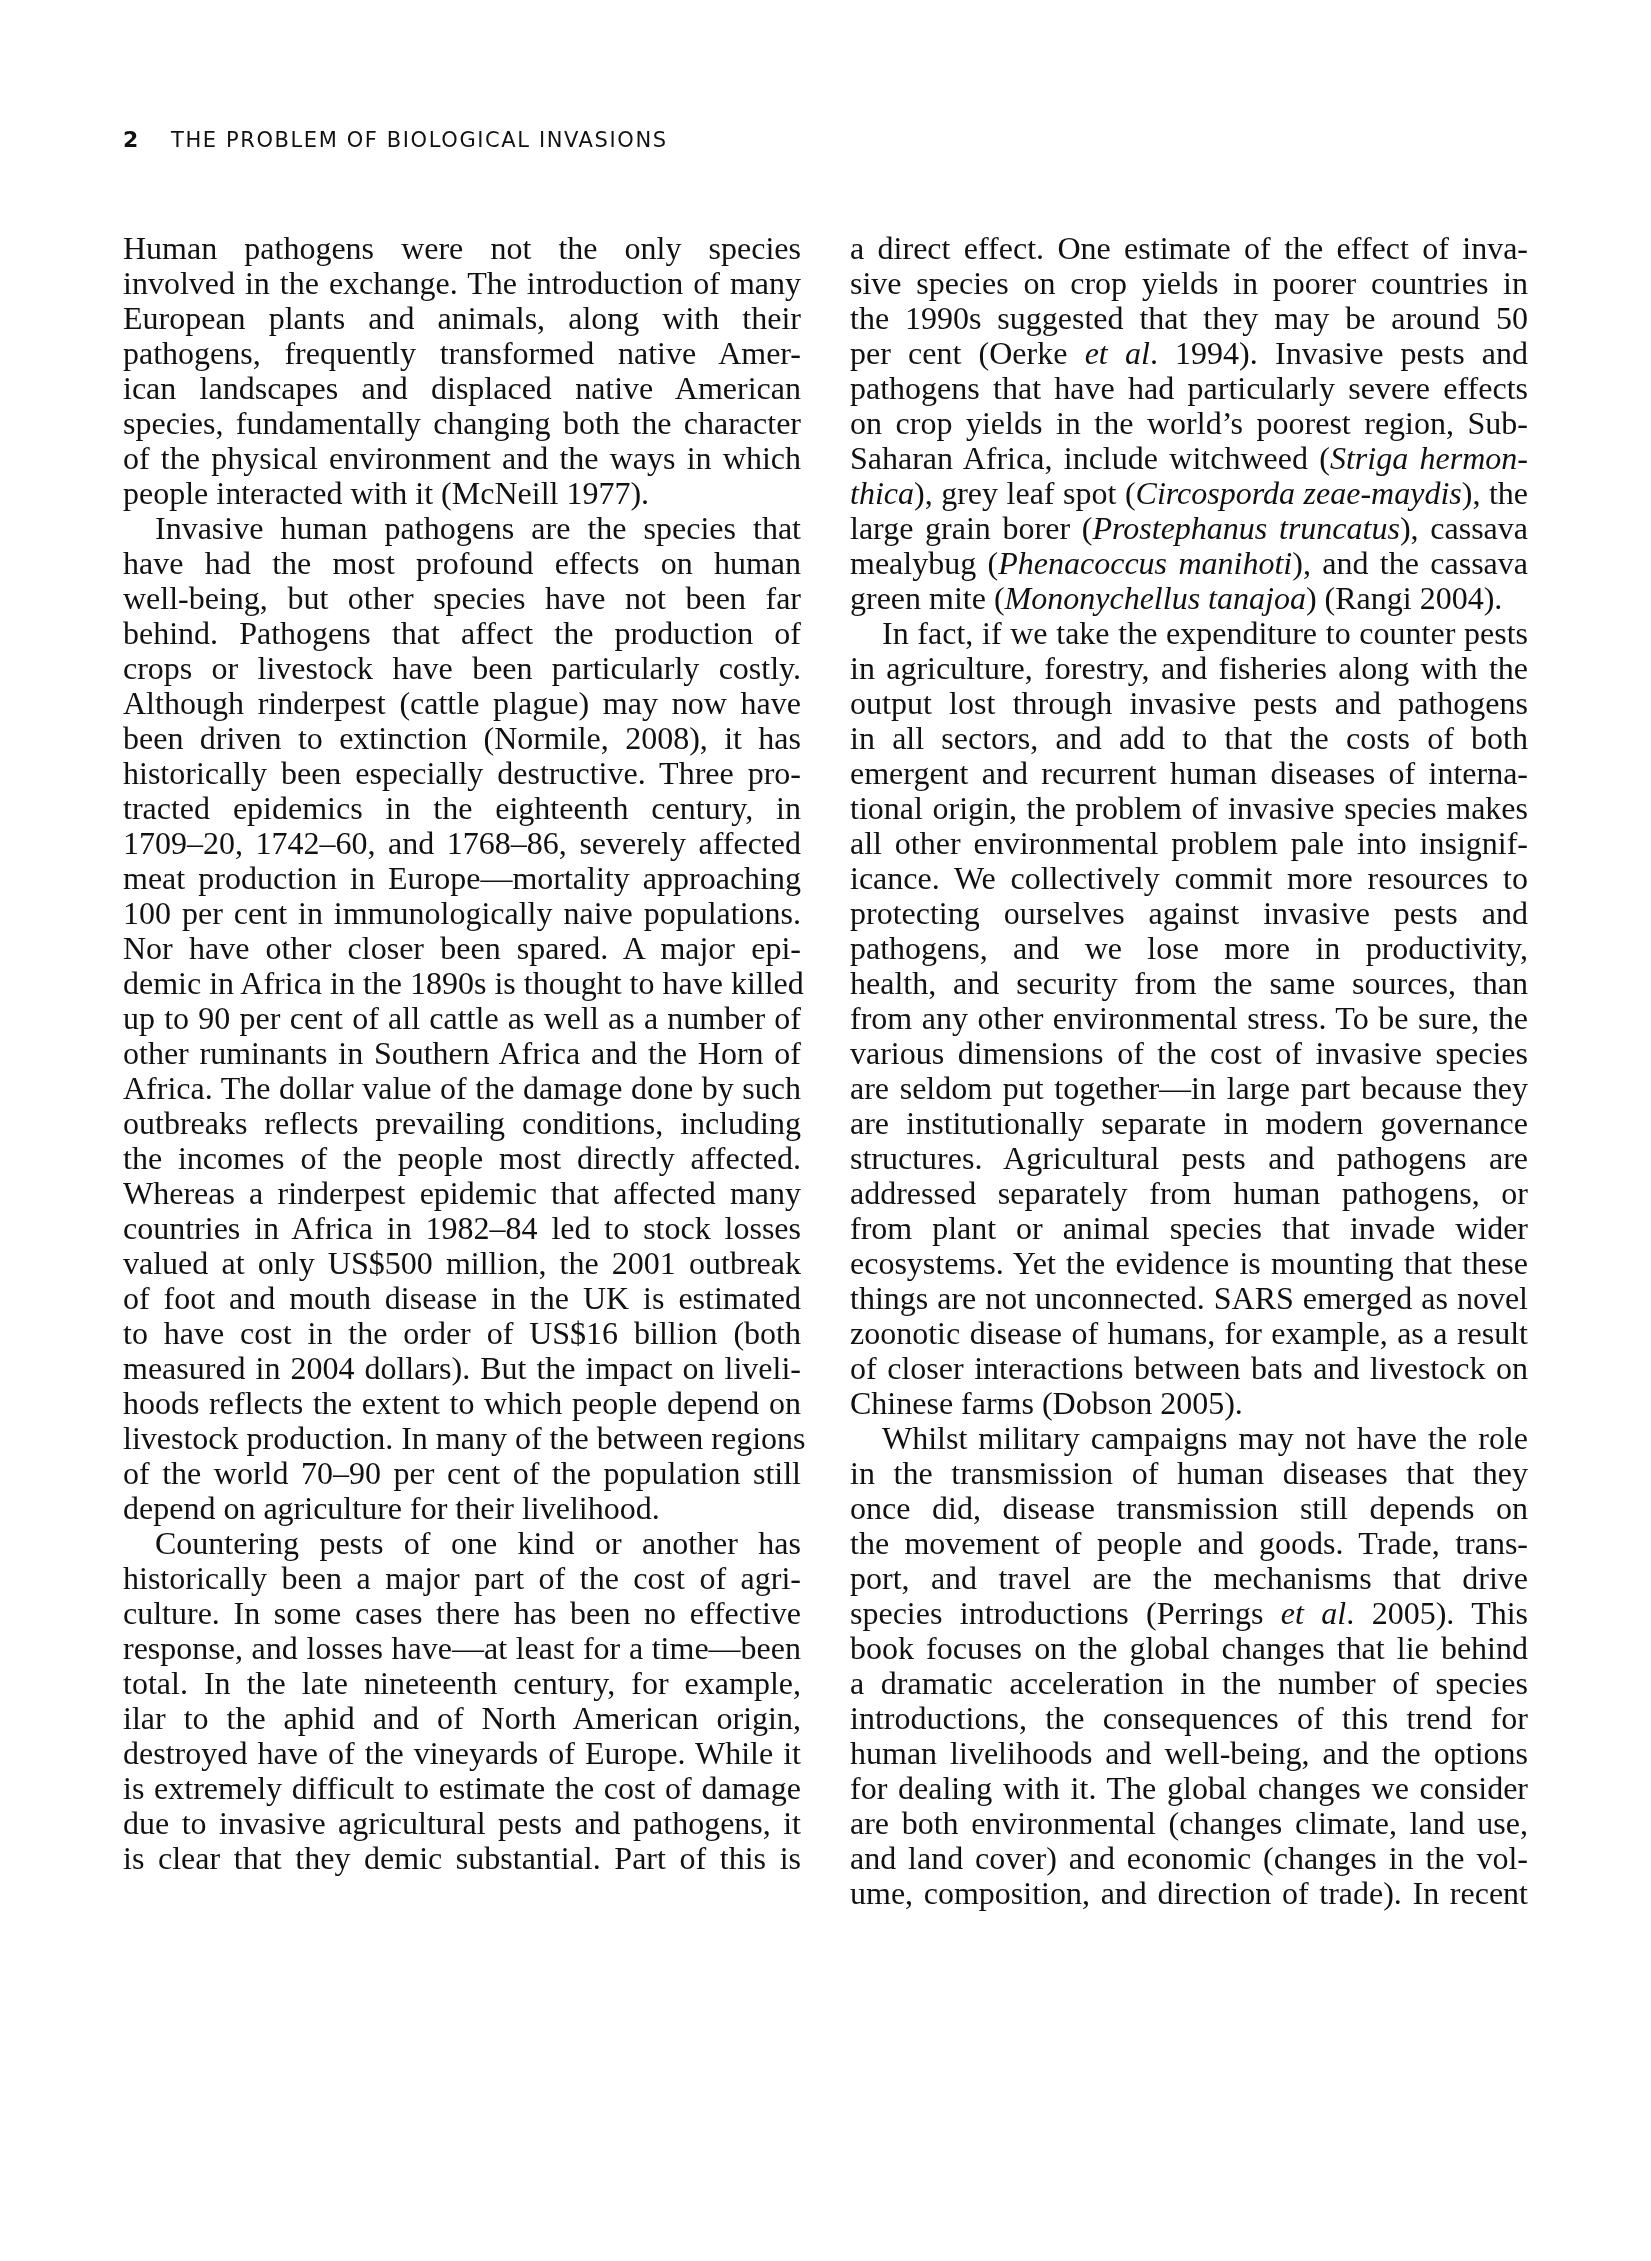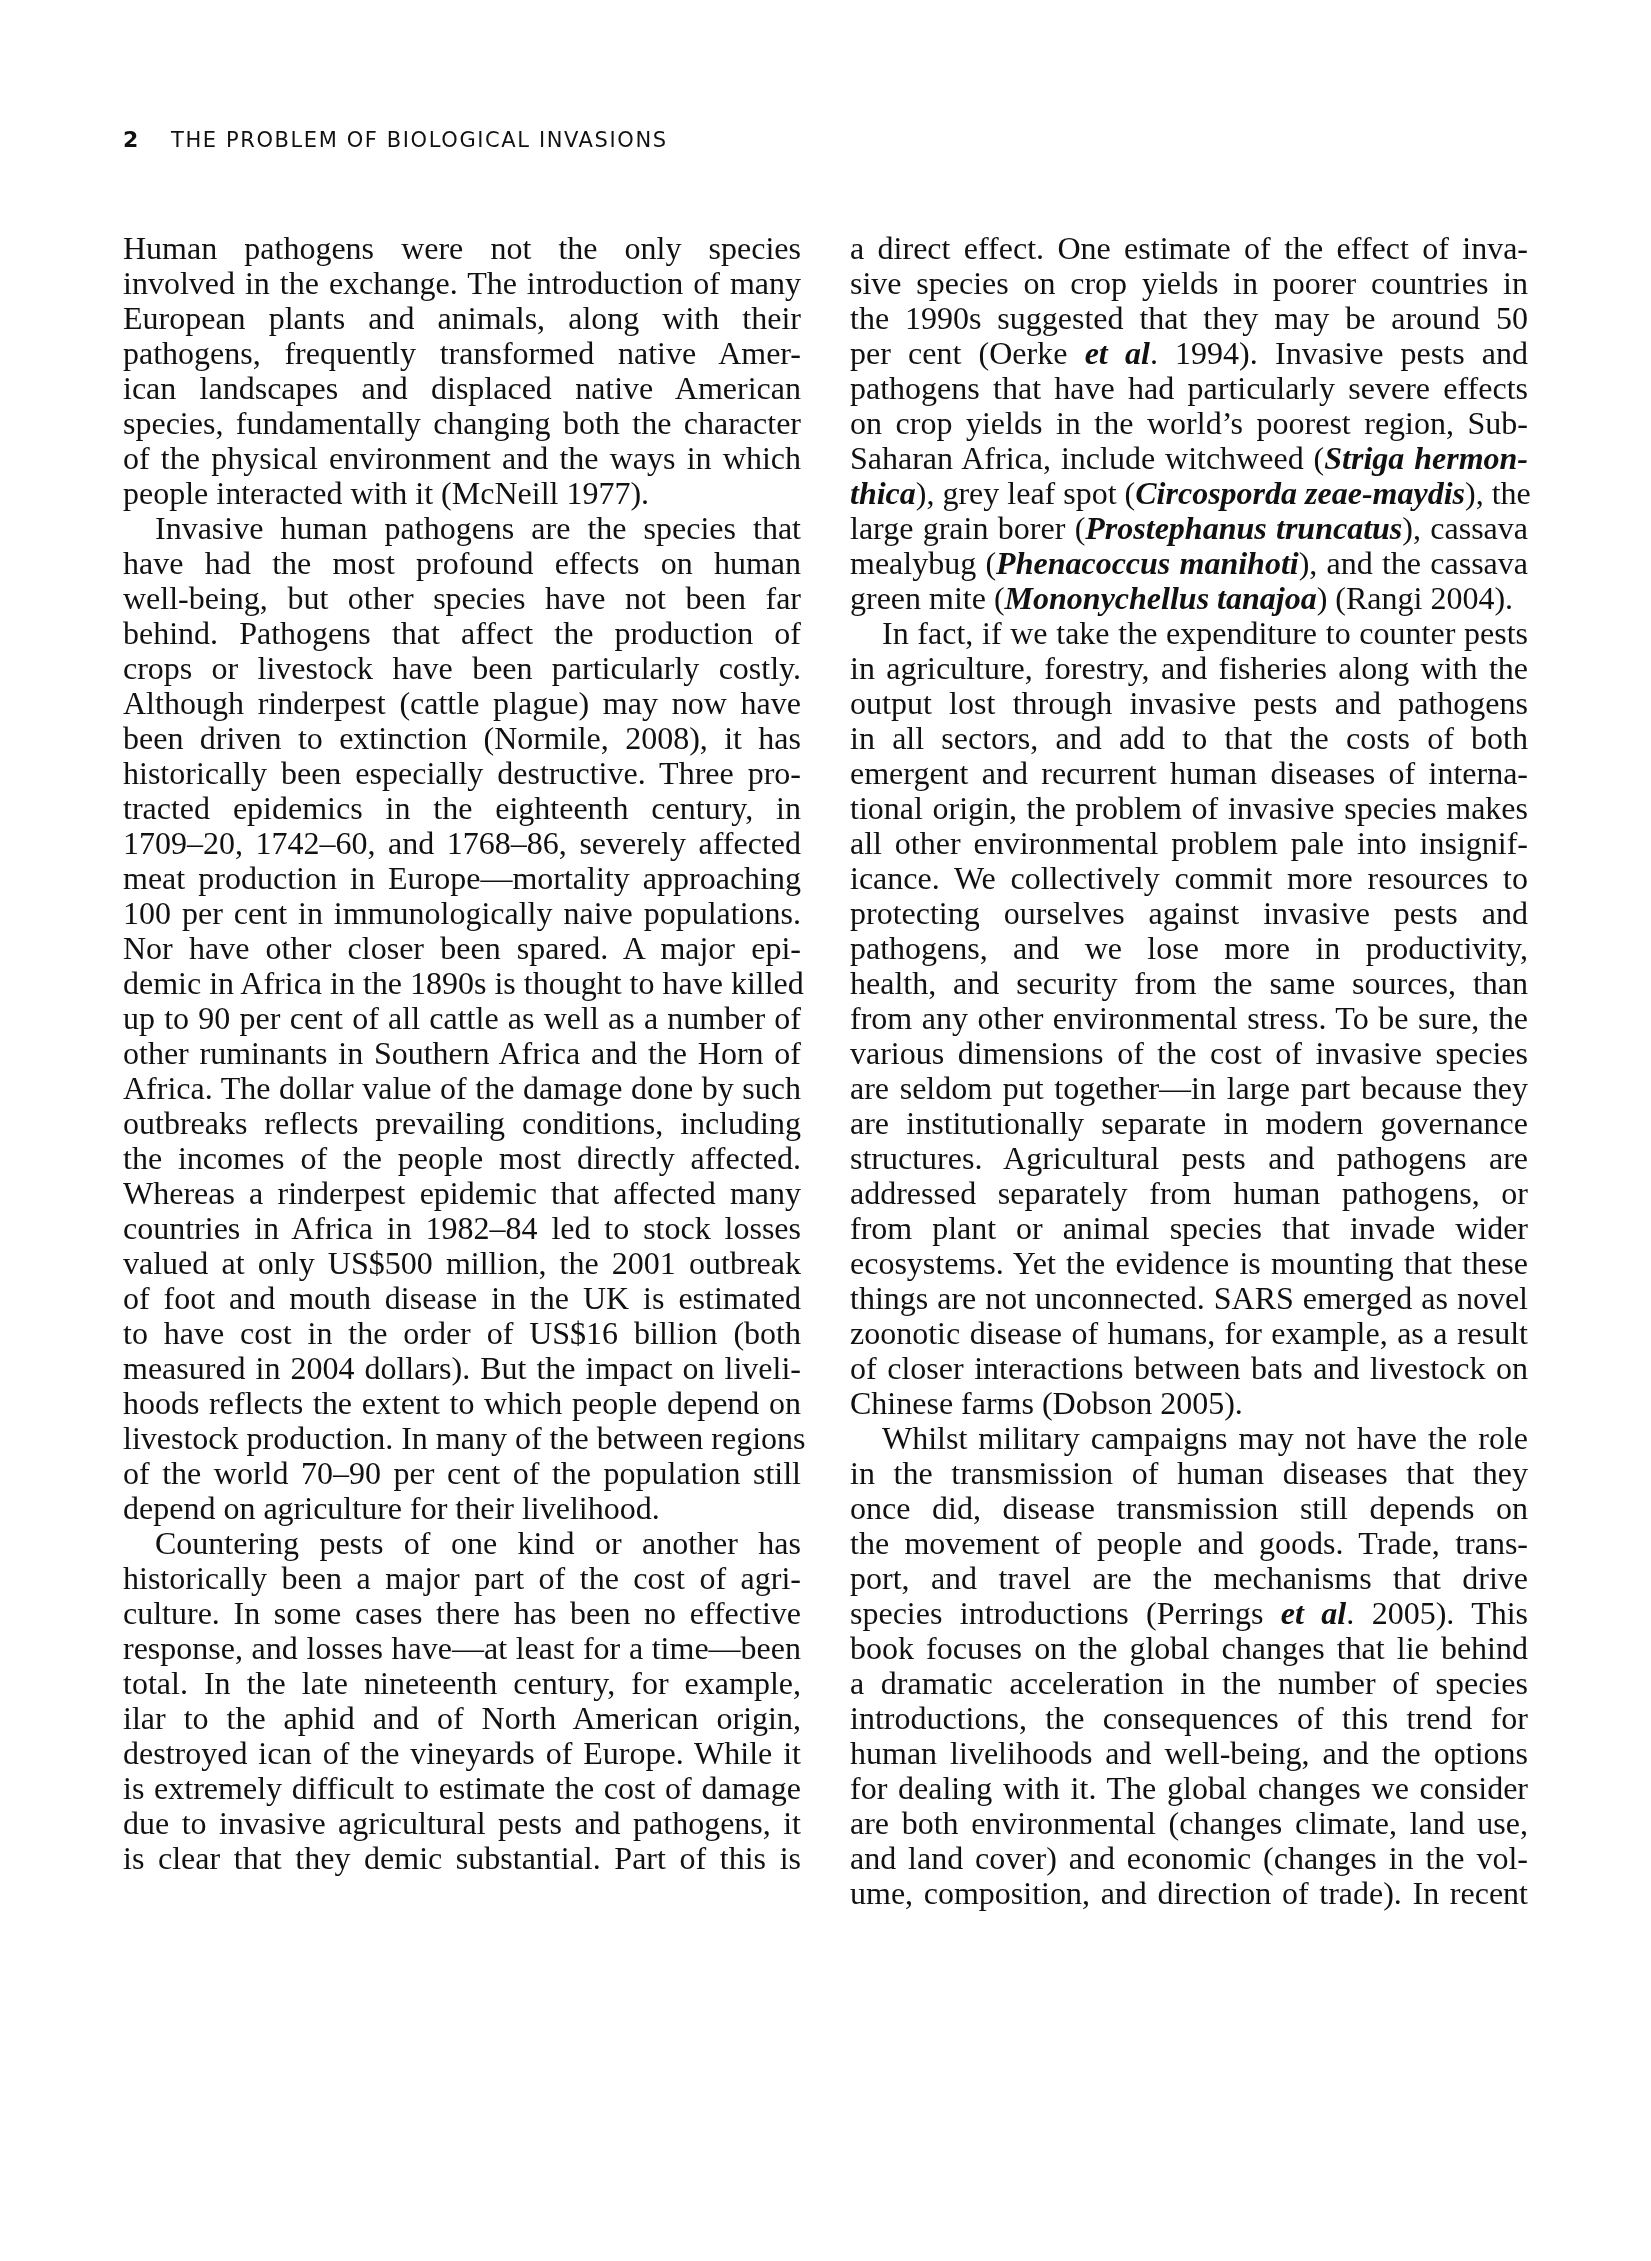--- a/index.html
+++ b/index.html
@@ -16,21 +16,21 @@
     font-size: 32px; line-height: 35px;
   }
   .col-left { left: 123px; }
   .col-right { left: 850px; }
   .line {
     display: block; height: 35px; white-space: nowrap;
     text-align: justify; text-align-last: justify;
   }
   .line.last { text-align-last: left; }
   .line.indent { padding-left: 32px; }
-  .line i { font-style: italic; font-weight: bold; }
+  .line i { font-style: italic; }
 </style>
 </head>
 <body>
 
 <div class="running-head">
   <span class="pno">2</span>
   <span class="rtitle">THE PROBLEM OF BIOLOGICAL INVASIONS</span>
 </div>
 
 <div class="column col-left">
@@ -70,21 +70,21 @@
     <span class="line"><span>hoods reflects the extent to which people depend on</span></span>
     <span class="line"><span>livestock production. In many of the between regions</span></span>
     <span class="line"><span>of the world 70–90 per cent of the population still</span></span>
     <span class="line last"><span>depend on agriculture for their livelihood.</span></span>
     <span class="line indent"><span>Countering pests of one kind or another has</span></span>
     <span class="line"><span>historically been a major part of the cost of agri-</span></span>
     <span class="line"><span>culture. In some cases there has been no effective</span></span>
     <span class="line"><span>response, and losses have—at least for a time—been</span></span>
     <span class="line"><span>total. In the late nineteenth century, for example,</span></span>
     <span class="line"><span>ilar to the aphid and of North American origin,</span></span>
-    <span class="line"><span>destroyed ican of the vineyards of Europe. While it</span></span>
+    <span class="line"><span>destroyed have of the vineyards of Europe. While it</span></span>
     <span class="line"><span>is extremely difficult to estimate the cost of damage</span></span>
     <span class="line"><span>due to invasive agricultural pests and pathogens, it</span></span>
     <span class="line"><span>is clear that they demic substantial. Part of this is</span></span>
   </div>
 <div class="column col-right">
     <span class="line"><span>a direct effect. One estimate of the effect of inva-</span></span>
     <span class="line"><span>sive species on crop yields in poorer countries in</span></span>
     <span class="line"><span>the 1990s suggested that they may be around 50</span></span>
     <span class="line"><span>per cent (Oerke </span><i>et al</i><span>. 1994). Invasive pests and</span></span>
     <span class="line"><span>pathogens that have had particularly severe effects</span></span>

